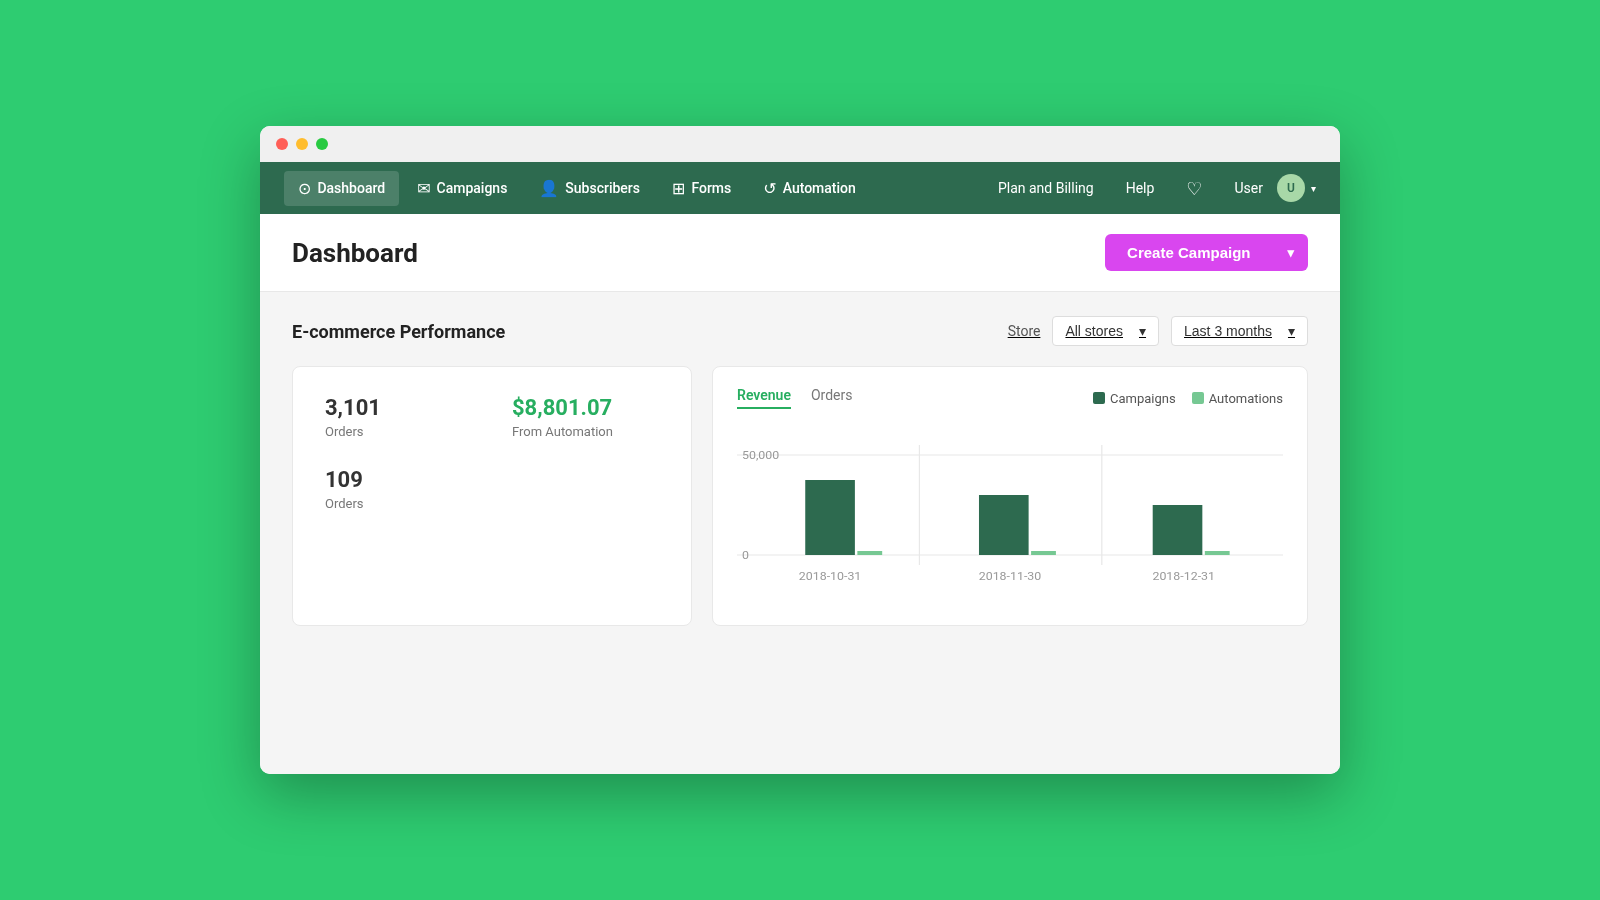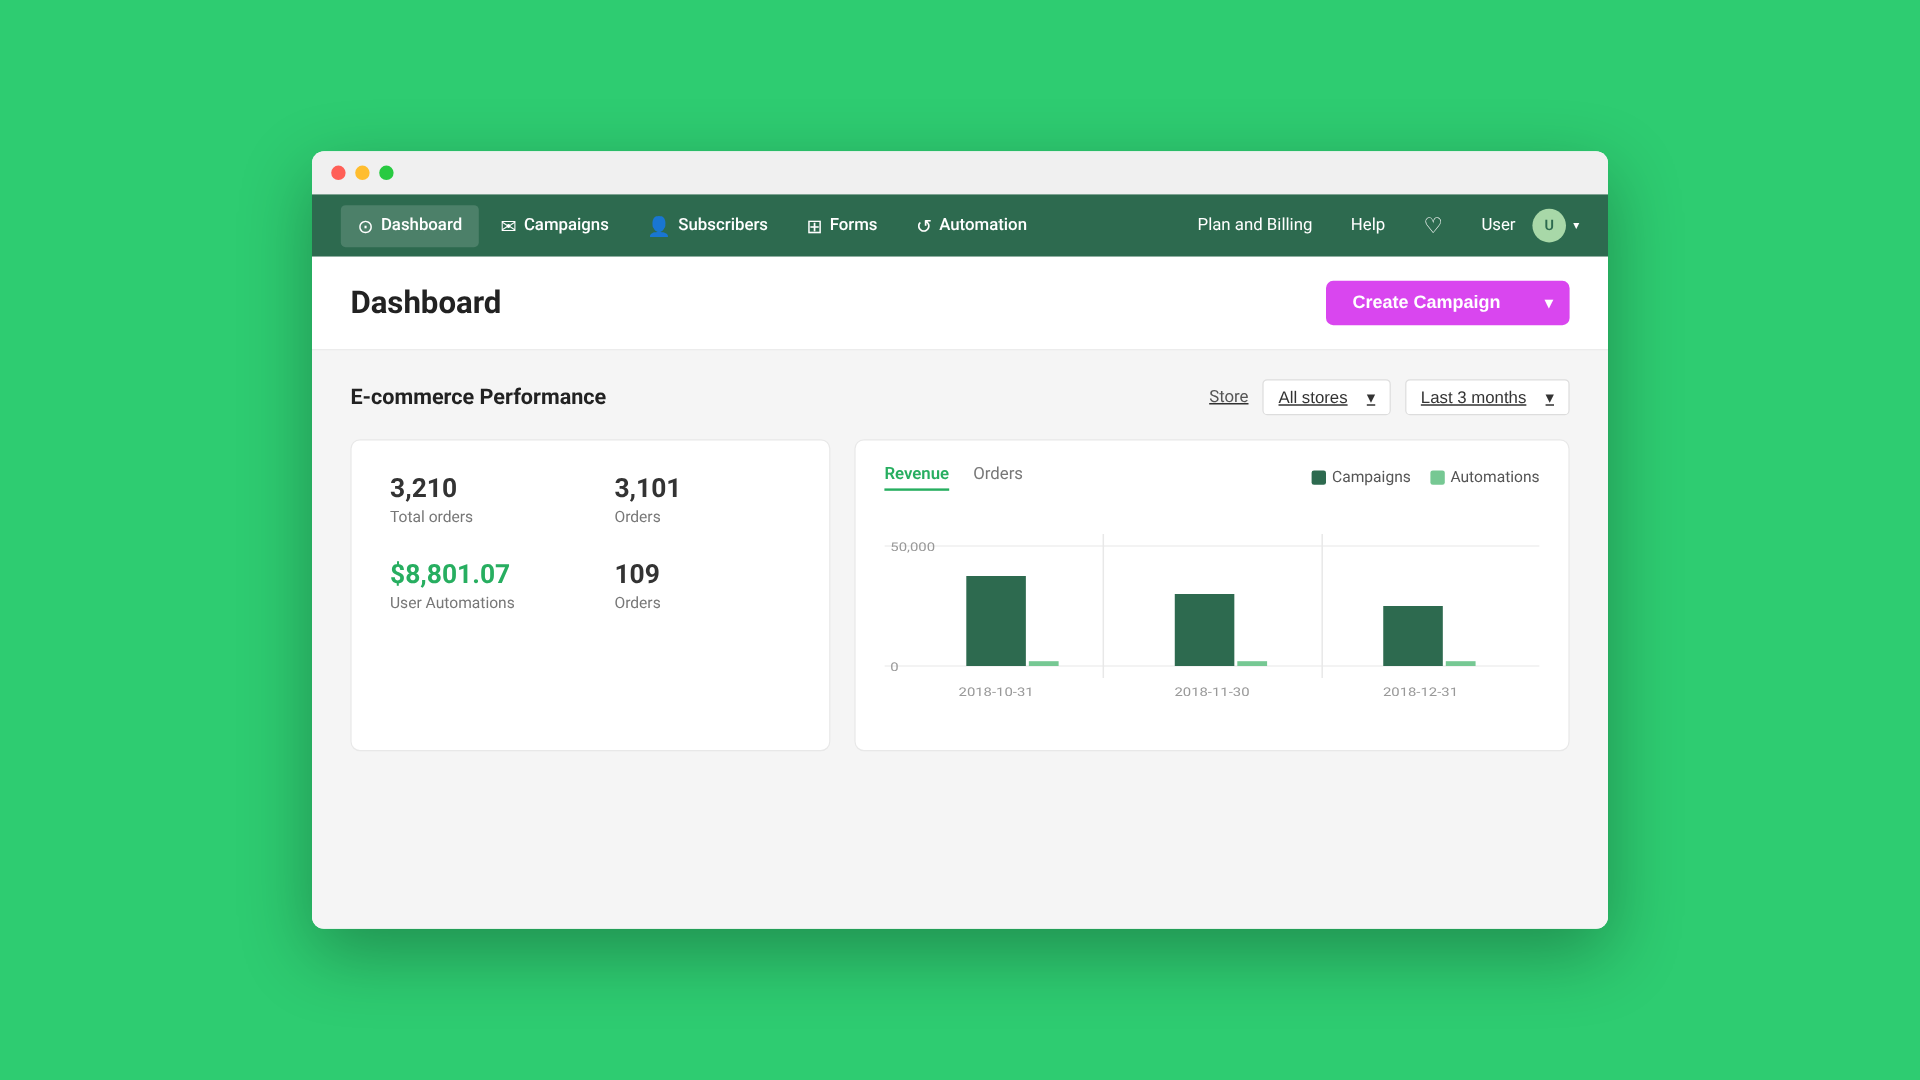--- a/index.html
+++ b/index.html
@@ -338,30 +338,26 @@
             <span>▾</span>
           </button>
         </div>
       </div>
 
       <div class="cards-row">
 
         <div class="stats-card">
           <div class="stats-grid">
             <div class="stat-item">
-              <div class="stat-value dark">3,210</div>
-              <div class="stat-label">Total orders</div>
-            </div>
-            <div class="stat-item">
               <div class="stat-value dark">3,101</div>
               <div class="stat-label">Orders</div>
             </div>
             <div class="stat-item">
               <div class="stat-value">$8,801.07</div>
-              <div class="stat-label">User Automations</div>
+              <div class="stat-label">From Automation</div>
             </div>
             <div class="stat-item">
               <div class="stat-value dark">109</div>
               <div class="stat-label">Orders</div>
             </div>
           </div>
         </div>
 
         <div class="chart-card">
           <div class="chart-header">

